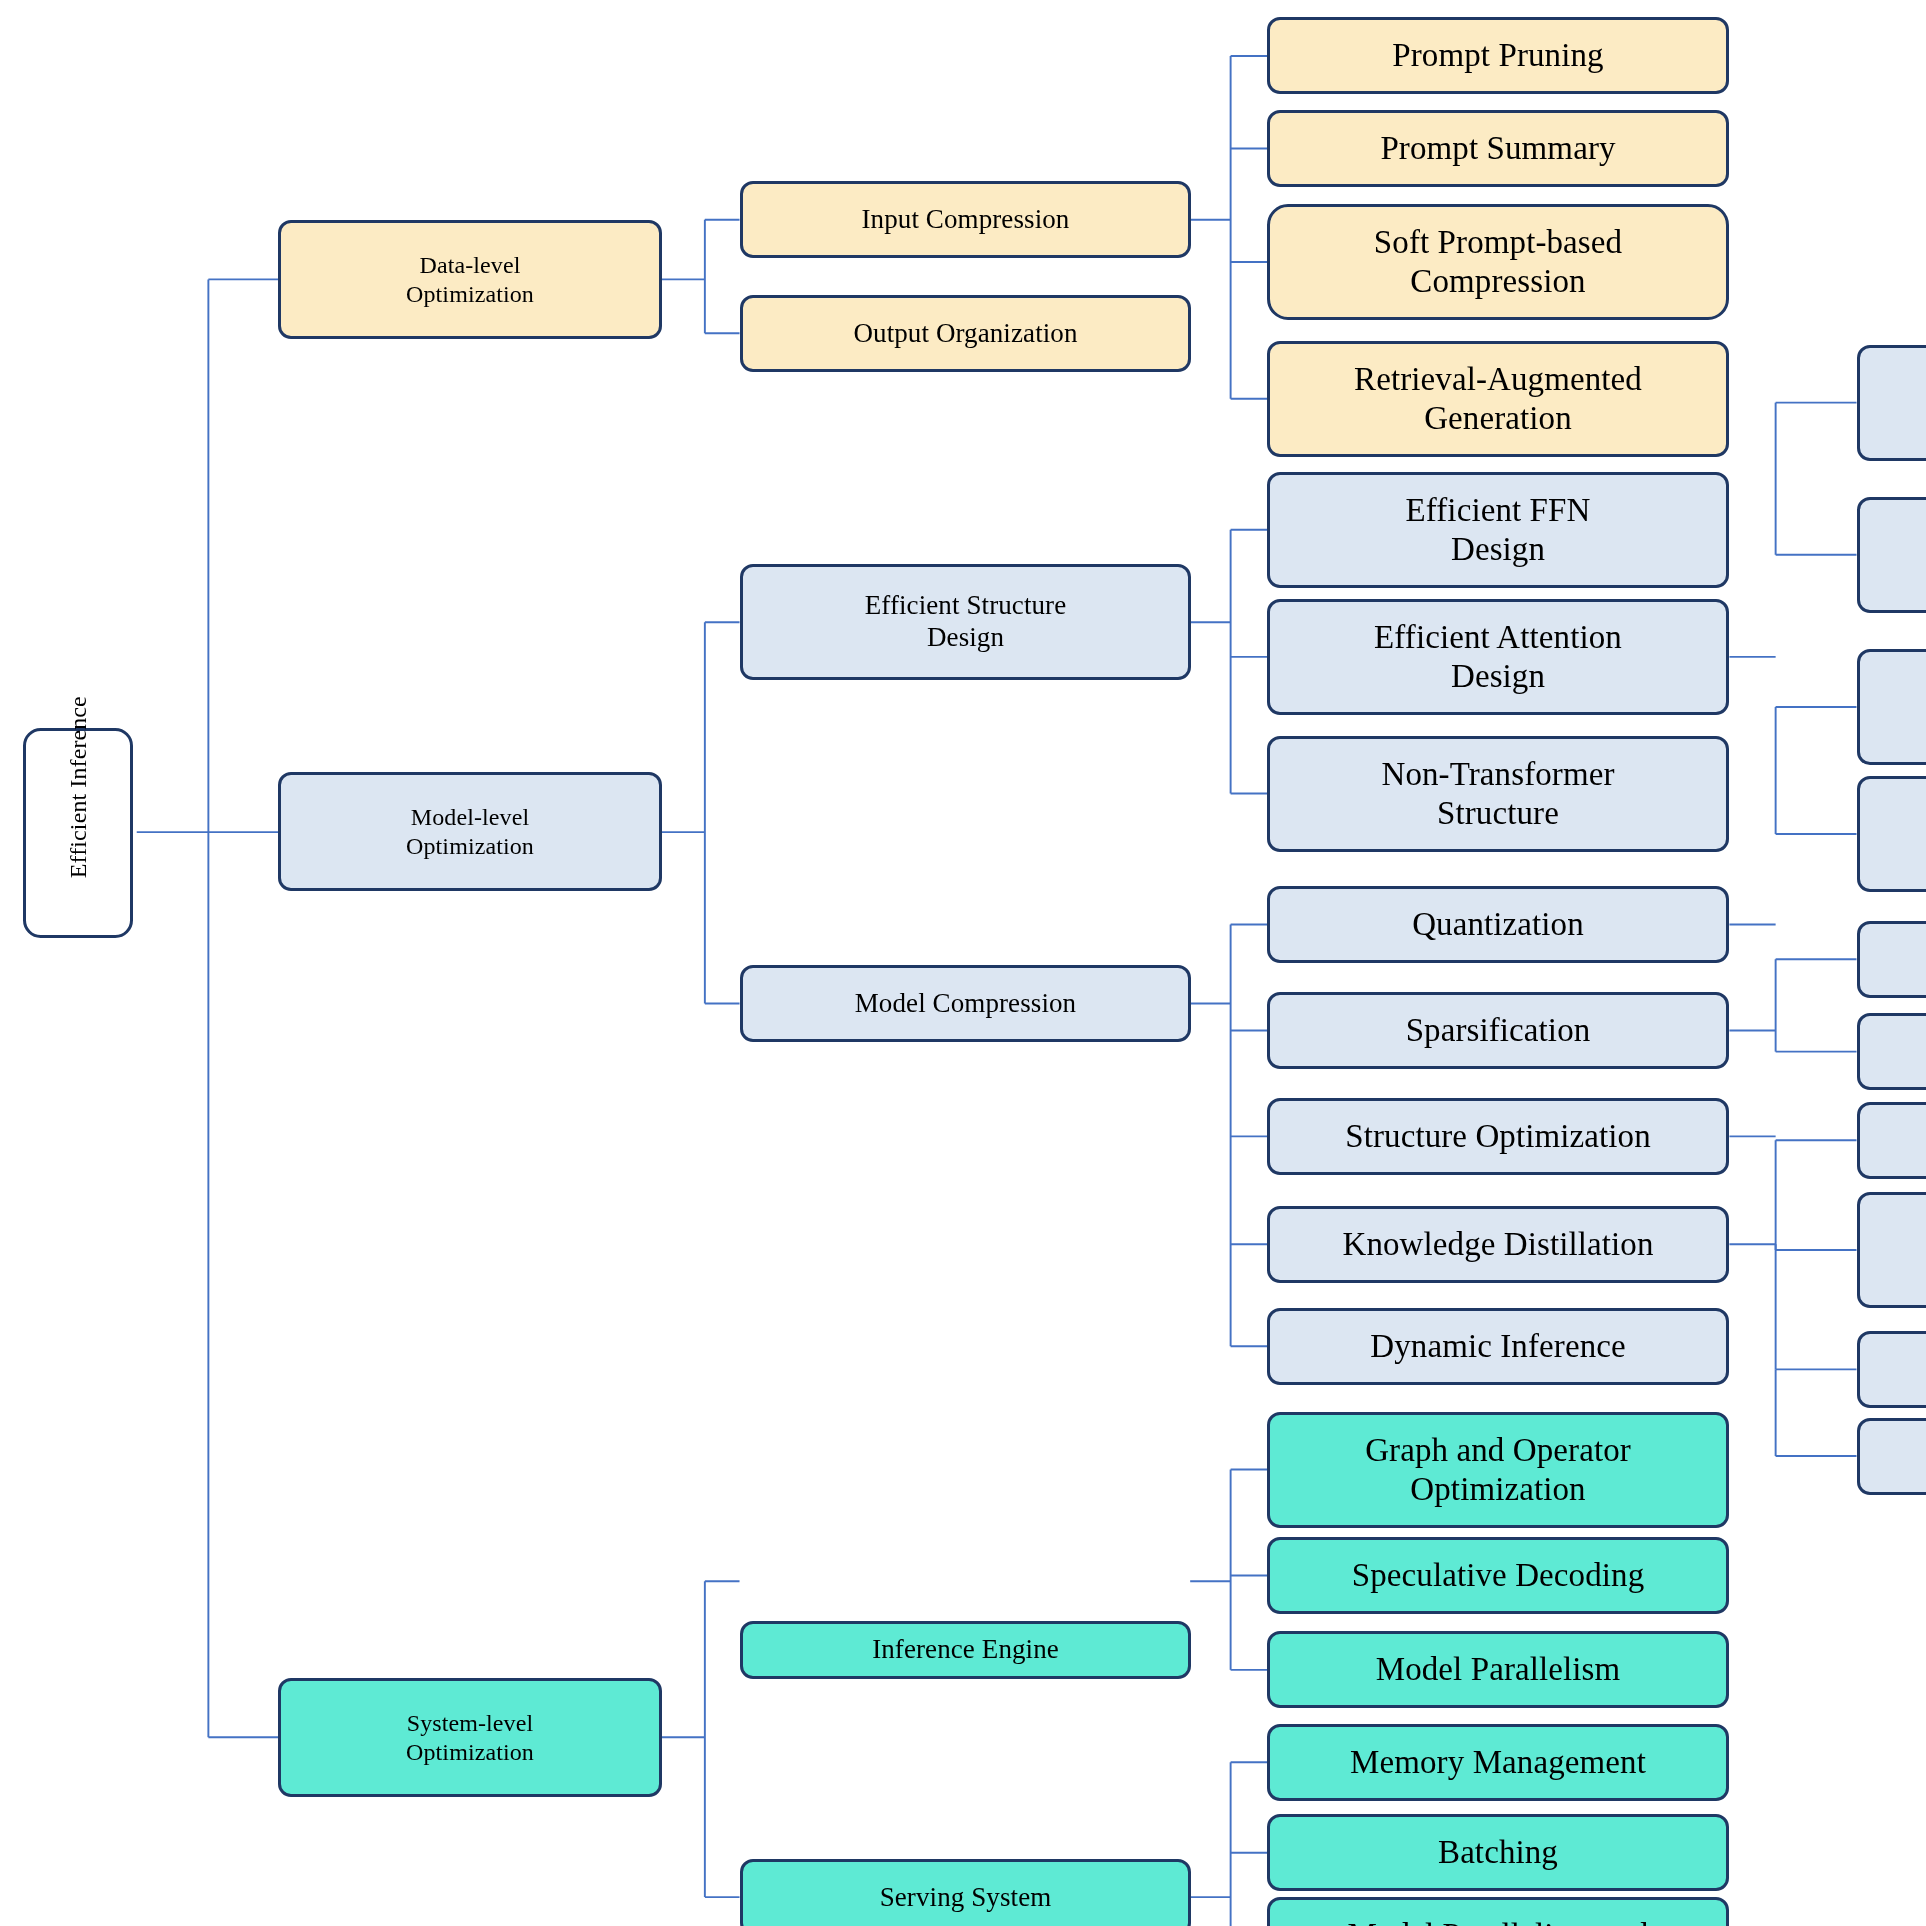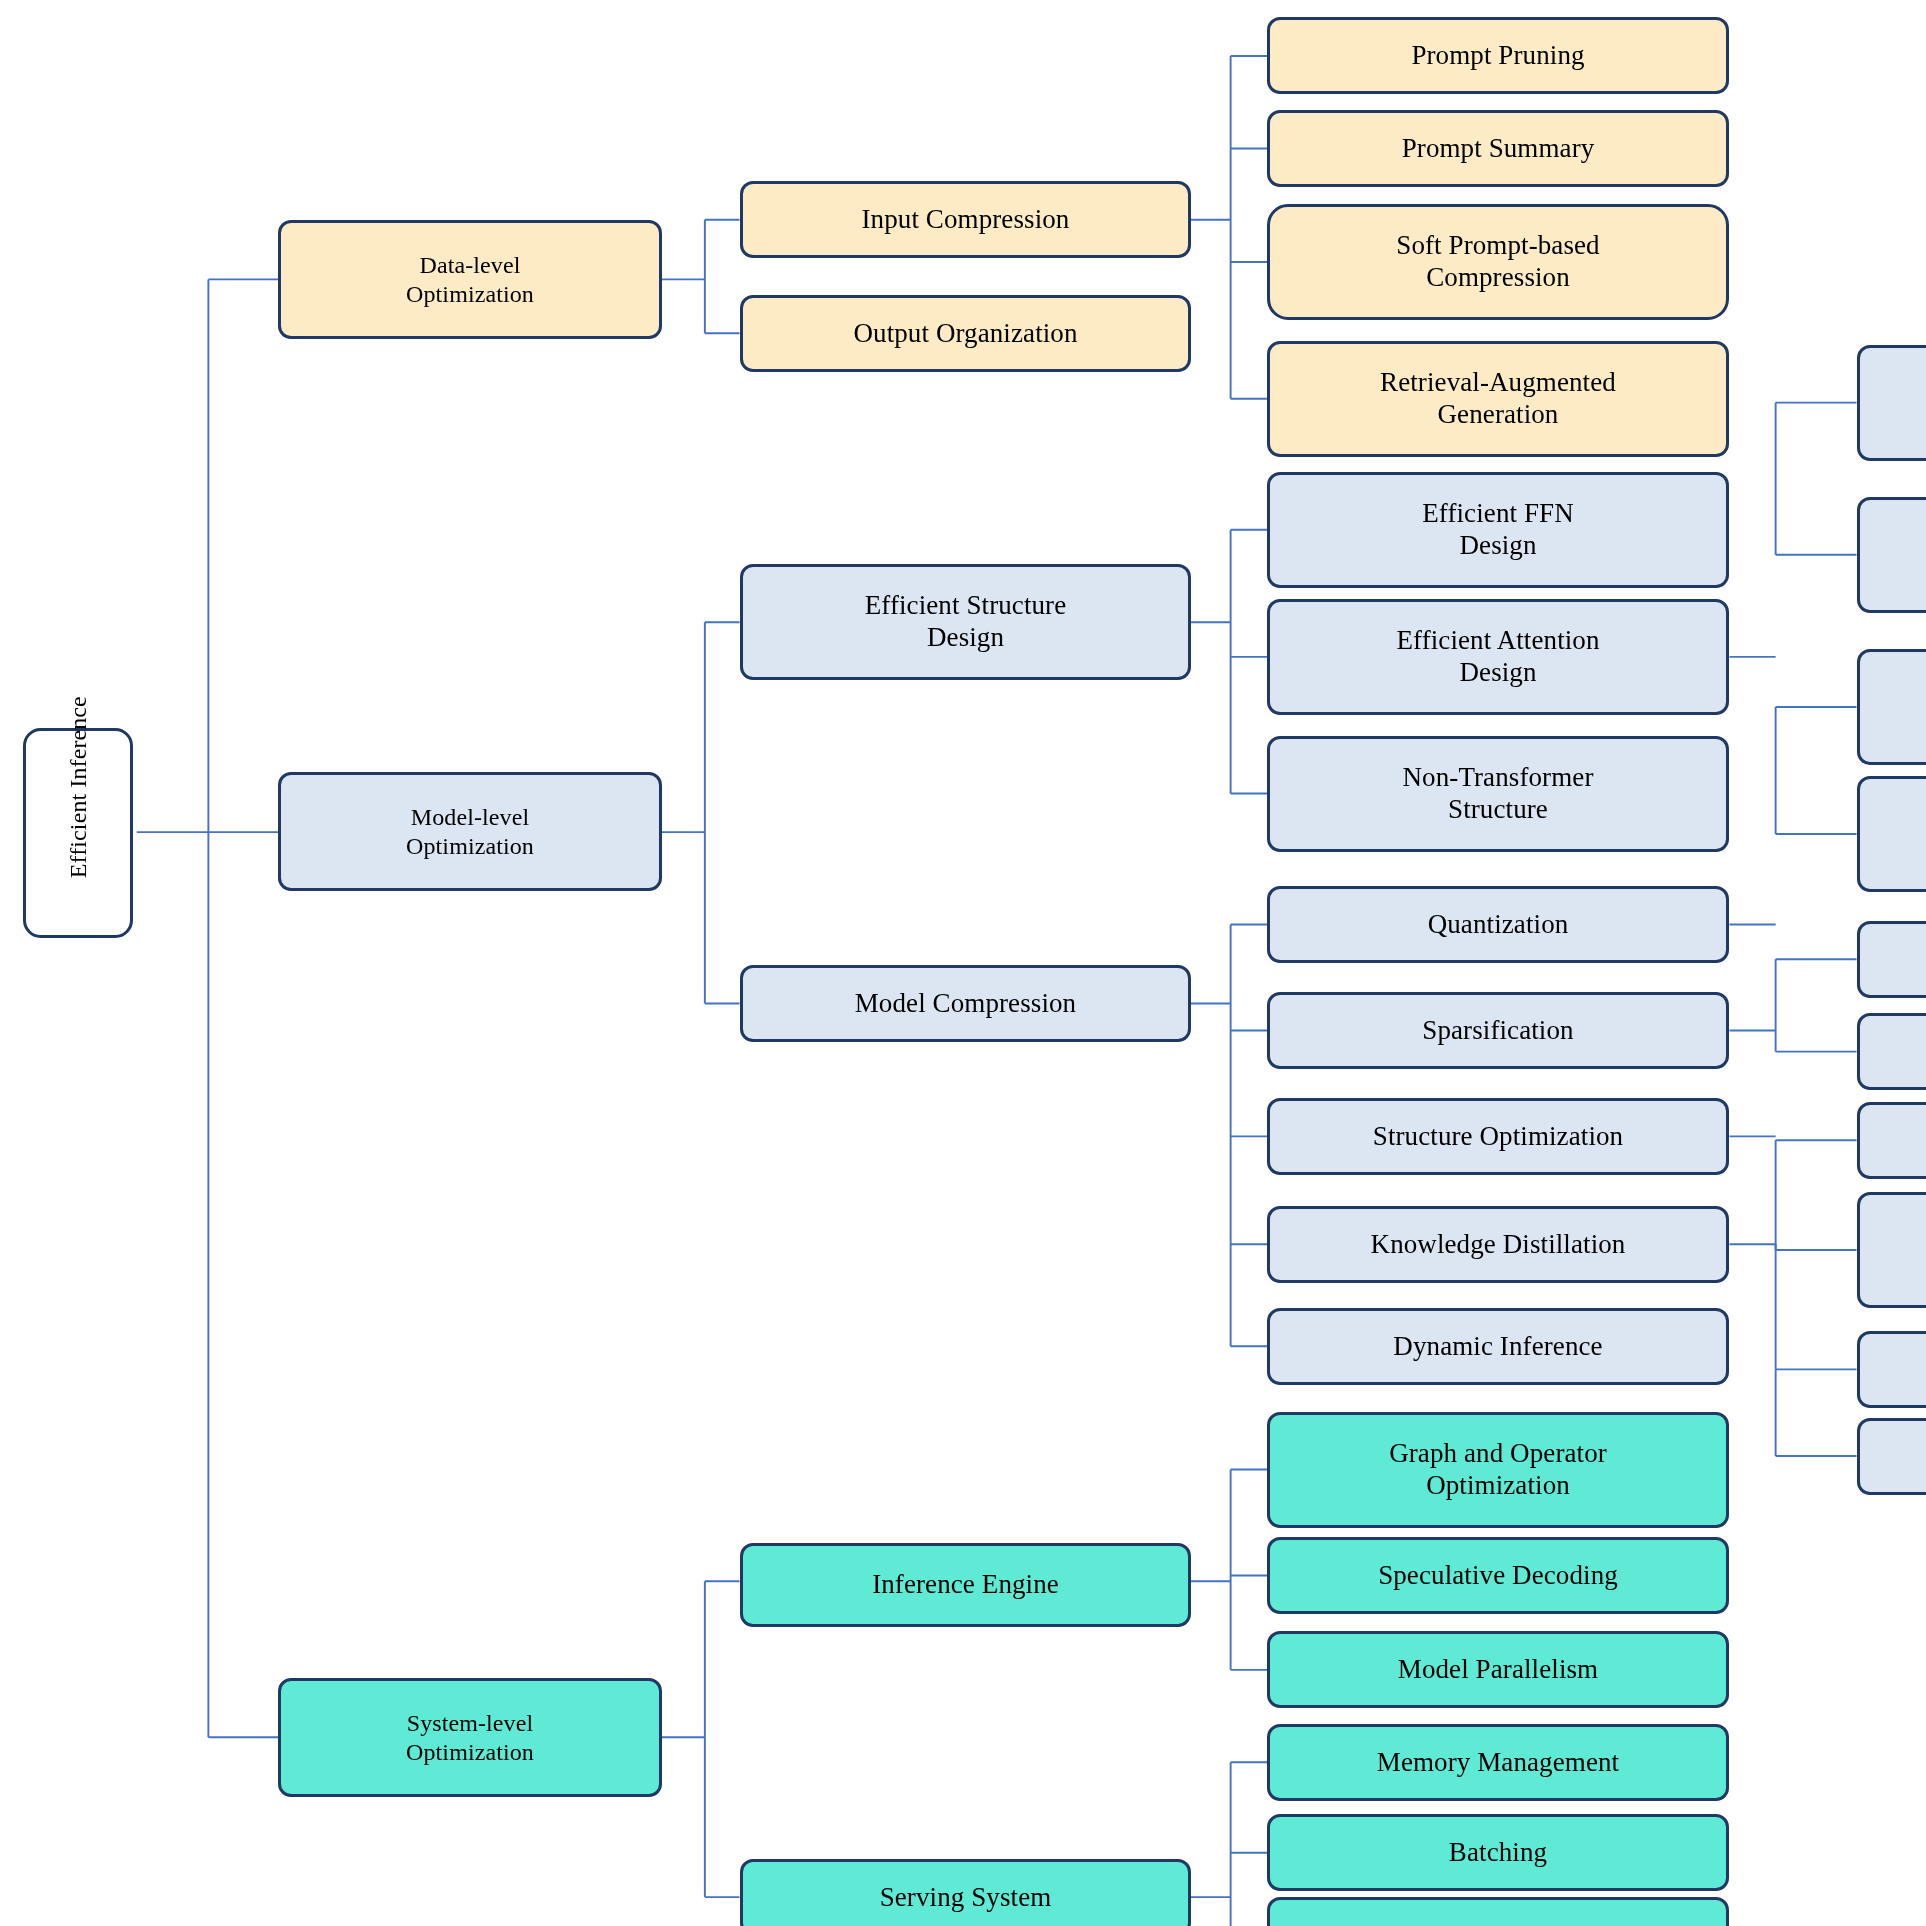--- a/index.html
+++ b/index.html
@@ -53,21 +53,21 @@
     border-radius: 17.7px;
     border-width: 3.9px;
   }
   .root .lbl {
     transform: rotate(-90deg);
     white-space: nowrap;
     font-size: 24px;
   }
   .s-l1 { font-size: 24px; }
   .s-l2 { font-size: 27px; }
-  .s-l3 { font-size: 27px; justify-content: flex-end; }
+  .s-l3 { font-size: 33px; justify-content: flex-end; }
   .s-l4 { font-size: 27px; }
 </style>
 </head>
 <body>
 
 <div id="canvas">
 
   <svg id="edges" viewBox="0 0 5974 5210" xmlns="http://www.w3.org/2000/svg">
     <g fill="none" stroke="#4472C4" stroke-width="5">
 
@@ -176,21 +176,21 @@
   <div class="node fill-yellow s-l2" style="left:740px; top:295px; width:451px; height:77px;">
     <span class="lbl">Output Organization</span>
   </div>
   <div class="node fill-blue s-l2" style="left:740px; top:564px; width:451px; height:116px;">
     <span class="lbl">Efficient Structure
 Design</span>
   </div>
   <div class="node fill-blue s-l2" style="left:740px; top:965px; width:451px; height:77px;">
     <span class="lbl">Model Compression</span>
   </div>
-  <div class="node fill-green s-l2" style="left:740px; top:1543px; width:451px; height:84px;justify-content:center;">
+  <div class="node fill-green s-l2" style="left:740px; top:1621px; width:451px; height:58px;justify-content:center;">
     <span class="lbl">Inference Engine</span>
   </div>
   <div class="node fill-green s-l2" style="left:740px; top:1859px; width:451px; height:77px;">
     <span class="lbl">Serving System</span>
   </div>
 
   <div class="node fill-yellow s-l3" style="left:1267px; top:17.3px; width:462px; height:77px;">
     <span class="lbl">Prompt Pruning</span>
   </div>
   <div class="node fill-yellow s-l3" style="left:1267px; top:110px; width:462px; height:77px;">

